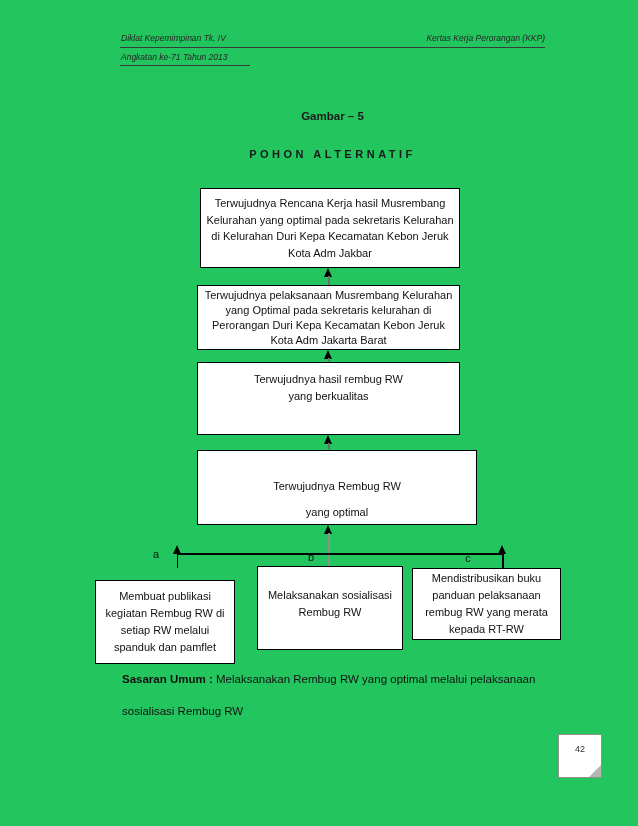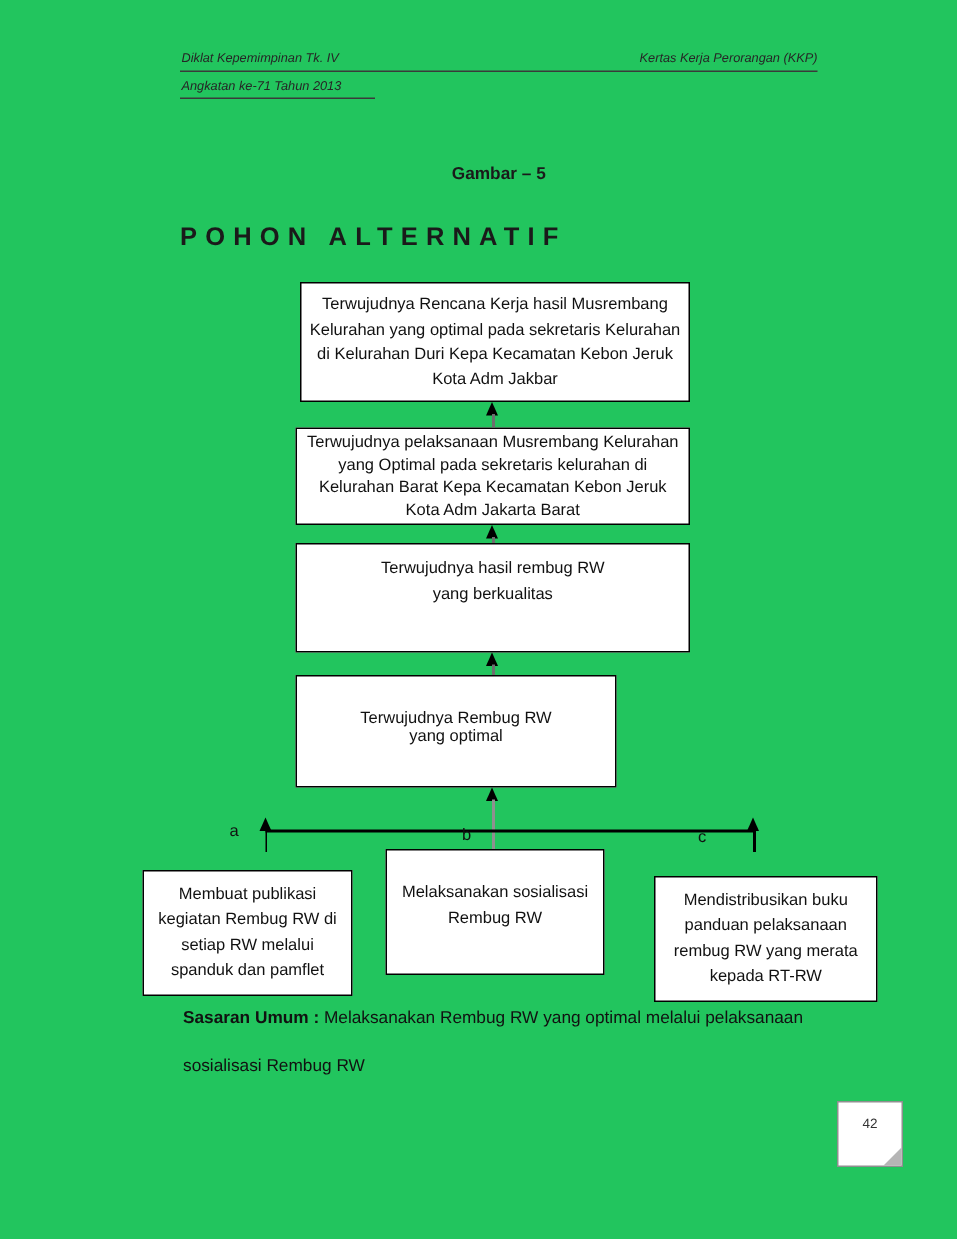--- a/index.html
+++ b/index.html
@@ -11,21 +11,21 @@
     color:#1a1a1a;
     overflow:hidden;
     margin:0 auto;
   }
   .abs{position:absolute;}
   
   .hdr{font-family:"Liberation Sans", sans-serif;font-style:italic;font-size:8.5px;color:#262626;}
   .rule{background:#3a3a3a;height:1px;}
   
   .caption{font-weight:bold;font-size:11.5px;text-align:center;}
-  .bigtitle{font-weight:bold;font-size:17px;letter-spacing:0.32em;text-align:left;}
+  .bigtitle{font-weight:bold;font-size:11px;letter-spacing:0.32em;text-align:center;}
   
   .dbox{
     border:1.3px solid #000;
     background:#fff;
     box-sizing:border-box;
     display:flex;align-items:center;justify-content:center;
     text-align:center;
     font-size:11px;line-height:15.5px;color:#111;
     padding:2px 5px;
   }
@@ -59,25 +59,25 @@
   <div class="abs hdr" style="left:121px;top:33px;">Diklat Kepemimpinan Tk. IV</div>
   <div class="abs hdr" style="right:93px;top:33px;">Kertas Kerja Perorangan (KKP)</div>
   <div class="abs rule" style="left:120px;top:47px;width:425px;"></div>
   <div class="abs hdr" style="left:121px;top:52px;">Angkatan ke-71 Tahun 2013</div>
   <div class="abs rule" style="left:120px;top:65px;width:130px;"></div>
 
   <div class="abs caption" style="left:120px;top:110px;width:425px;text-align:center;">Gambar – 5</div>
   <div class="abs bigtitle" style="left:120px;top:148px;width:425px;">POHON ALTERNATIF</div>
 
   <div class="abs dbox" style="left:200px;top:188px;width:260px;height:80px;line-height:16.5px;">Terwujudnya Rencana Kerja hasil Musrembang Kelurahan yang optimal pada sekretaris Kelurahan di Kelurahan Duri Kepa Kecamatan Kebon Jeruk Kota Adm Jakbar</div>
-  <div class="abs dbox" style="left:197px;top:285px;width:263px;height:65px;line-height:15px;">Terwujudnya pelaksanaan Musrembang Kelurahan yang Optimal pada sekretaris kelurahan di Kelurahan Barat Kepa Kecamatan Kebon Jeruk Kota Adm Jakarta Barat</div>
+  <div class="abs dbox" style="left:197px;top:285px;width:263px;height:65px;line-height:15px;">Terwujudnya pelaksanaan Musrembang Kelurahan yang Optimal pada sekretaris kelurahan di Perorangan Duri Kepa Kecamatan Kebon Jeruk Kota Adm Jakarta Barat</div>
   <div class="abs dbox" style="left:197px;top:362px;width:263px;height:73px;align-items:flex-start;padding-top:8px;line-height:17px;">
     <span style="display:block;width:150px;">Terwujudnya hasil rembug RW yang berkualitas</span>
   </div>
-  <div class="abs dbox" style="left:197px;top:450px;width:214px;height:75px;align-items:flex-start;padding-top:22px;line-height:12px;">
+  <div class="abs dbox" style="left:197px;top:450px;width:280px;height:75px;align-items:flex-start;padding-top:22px;line-height:26px;">
     <span style="display:block;width:150px;">Terwujudnya Rembug RW yang optimal</span>
   </div>
 
   <div class="arrow-up" style="left:324px;top:268px;"></div>
   <div class="vline" style="left:328px;top:276px;width:1.5px;height:9px;"></div>
 
   <div class="arrow-up" style="left:324px;top:350px;"></div>
   <div class="vline" style="left:328px;top:358px;width:1.5px;height:4px;"></div>
 
   <div class="arrow-up" style="left:324px;top:435px;"></div>
@@ -91,21 +91,21 @@
   <div class="blackline" style="left:176.5px;top:554px;width:1.5px;height:14px;"></div>
   <div class="arrow-up" style="left:498px;top:545px;"></div>
   <div class="blackline" style="left:502px;top:554px;width:1.5px;height:14px;"></div>
 
   <div class="abs branch-label" style="left:148px;top:548px;">a</div>
   <div class="abs branch-label" style="left:303px;top:551px;">b</div>
   <div class="abs branch-label" style="left:460px;top:552px;">c</div>
 
   <div class="abs dbox" style="left:95px;top:580px;width:140px;height:84px;line-height:17px;">Membuat publikasi kegiatan Rembug RW di setiap RW melalui spanduk dan pamflet</div>
   <div class="abs dbox" style="left:257px;top:566px;width:146px;height:84px;align-items:flex-start;padding-top:20px;line-height:17px;">Melaksanakan sosialisasi Rembug RW</div>
-  <div class="abs dbox" style="left:436px;top:568px;width:149px;height:84px;line-height:17px;margin-top:16px;">Mendistribusikan buku panduan pelaksanaan rembug RW yang merata kepada RT-RW</div>
+  <div class="abs dbox" style="left:412px;top:568px;width:149px;height:72px;line-height:17px;">Mendistribusikan buku panduan pelaksanaan rembug RW yang merata kepada RT-RW</div>
 
   <div class="abs sasaran" style="left:122px;top:673px;width:450px;">
     <b>Sasaran Umum : </b>
     <span>Melaksanakan Rembug RW yang optimal melalui pelaksanaan</span>
   </div>
   <div class="abs sasaran" style="left:122px;top:705px;width:450px;">sosialisasi Rembug RW</div>
 
   <div class="abs pagebox" style="left:558px;top:734px;width:44px;height:44px;">
     <span>42</span>
     <span class="fold"></span>

